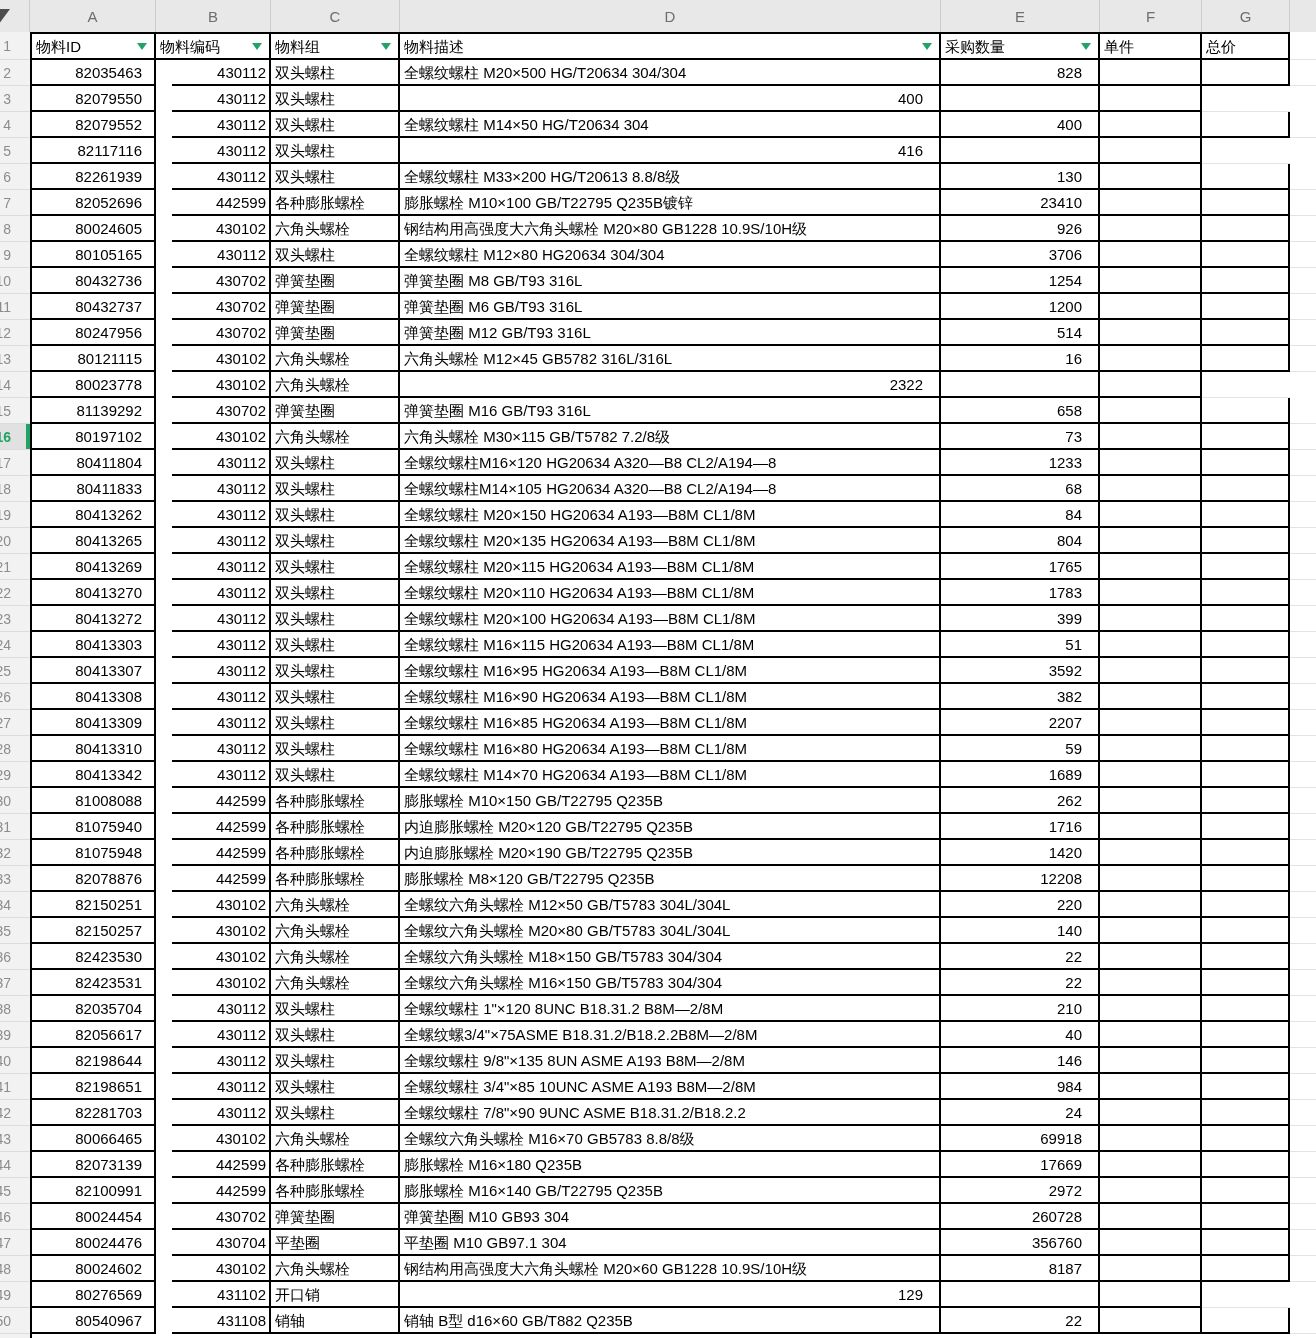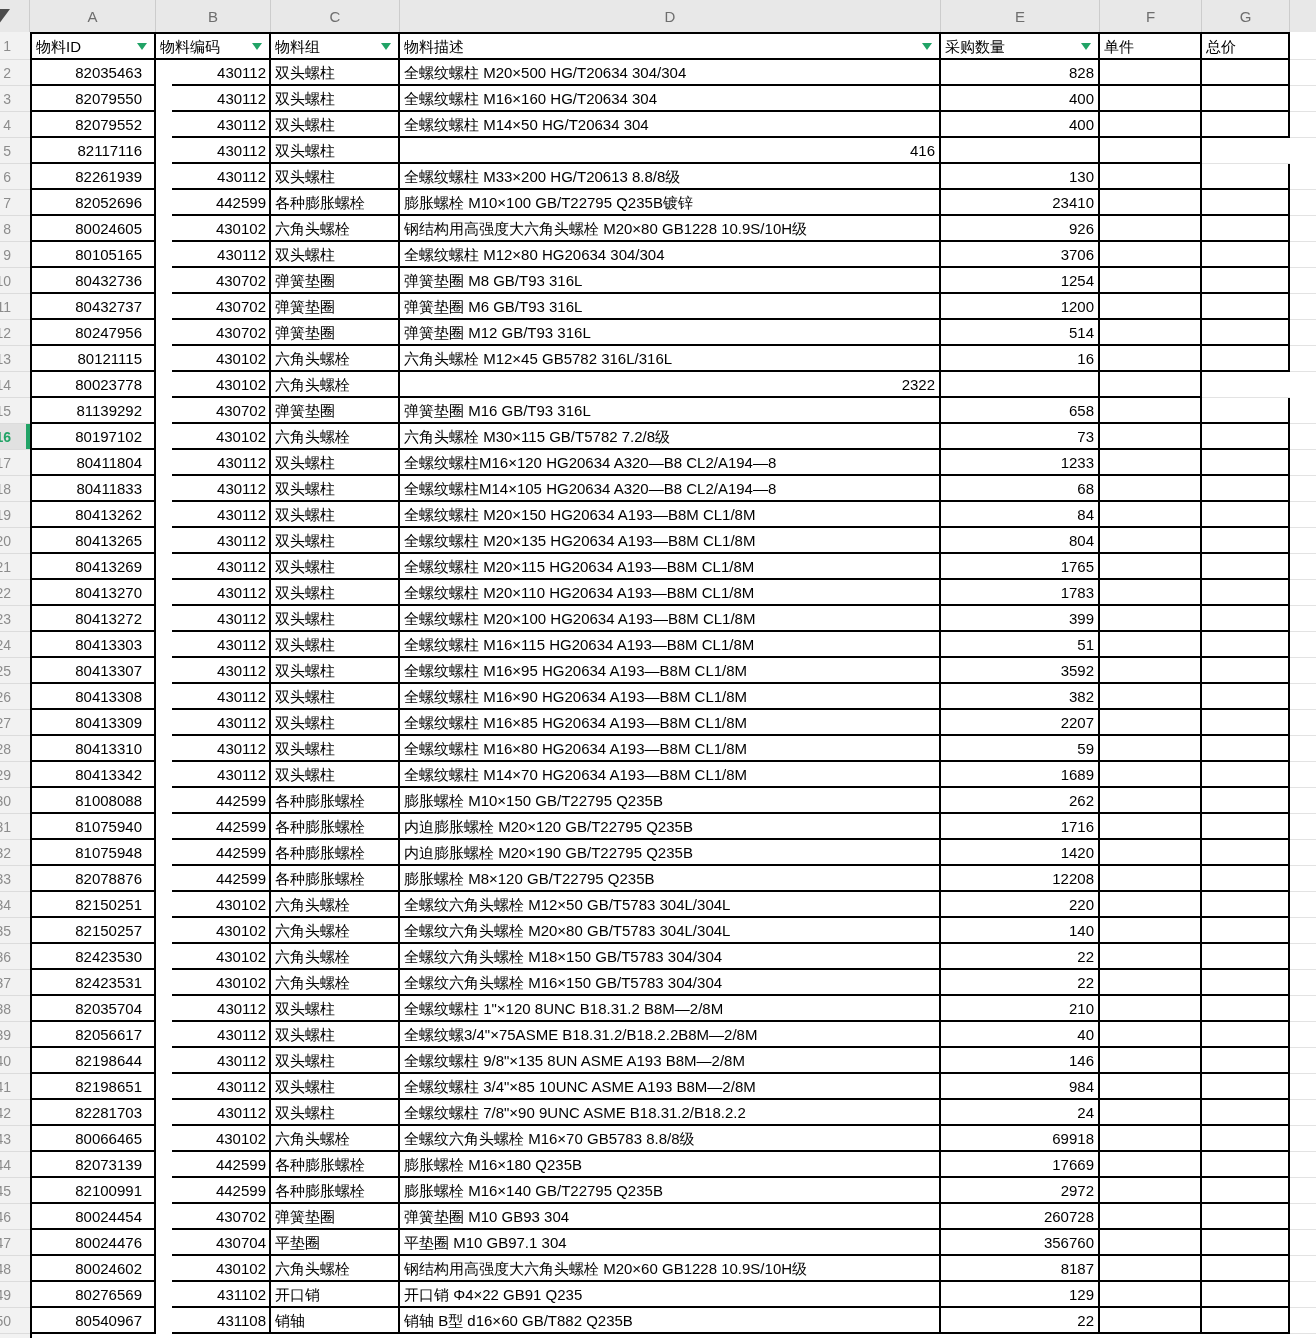--- a/index.html
+++ b/index.html
@@ -67,21 +67,21 @@
     display:flex;align-items:center;
     white-space:nowrap;overflow:hidden;
     line-height:1;
   }
   .cell.first{border-left:2px solid #000;align-items:center;}
   .hdr .cell{border-top:2px solid #000;}
   .r{justify-content:flex-end;}
   .pl{padding-left:4px;}
   .pr6{padding-right:12px;}
   .pr3{padding-right:3px;margin-left:16px;}
-  .pr8{padding-right:4px;}
+  .pr8{padding-right:16px;}
   .sliver{
     box-sizing:border-box;
     background:#fff;
     border-bottom:1px solid #e3e3e3;
   }
   
   .hcell-label{white-space:nowrap;overflow:hidden;}
   .filter-tri{
     width:0;height:0;margin-left:auto;margin-right:7px;
     border-left:5px solid transparent;
@@ -160,21 +160,20 @@
         <div class="cell"></div>
         <div class="sliver"></div>
       </div>
       <div class="grid-row">
         <div class="gut">
           <span class="num">3</span>
         </div>
         <div class="cell first r pr6">82079550</div>
         <div class="cell r pr3">430112</div>
         <div class="cell pl">双头螺柱</div>
-        <div class="cell pl">全螺纹螺柱 M16×160 HG/T20634 304</div>
         <div class="cell r pr8">400</div>
         <div class="cell"></div>
         <div class="cell"></div>
         <div class="sliver"></div>
       </div>
       <div class="grid-row">
         <div class="gut">
           <span class="num">4</span>
         </div>
         <div class="cell first r pr6">82079552</div>
@@ -757,21 +756,20 @@
         <div class="cell"></div>
         <div class="sliver"></div>
       </div>
       <div class="grid-row">
         <div class="gut">
           <span class="num">49</span>
         </div>
         <div class="cell first r pr6">80276569</div>
         <div class="cell r pr3">431102</div>
         <div class="cell pl">开口销</div>
-        <div class="cell pl">开口销 Φ4×22 GB91 Q235</div>
         <div class="cell r pr8">129</div>
         <div class="cell"></div>
         <div class="cell"></div>
         <div class="sliver"></div>
       </div>
       <div class="grid-row">
         <div class="gut">
           <span class="num">50</span>
         </div>
         <div class="cell first r pr6">80540967</div>

